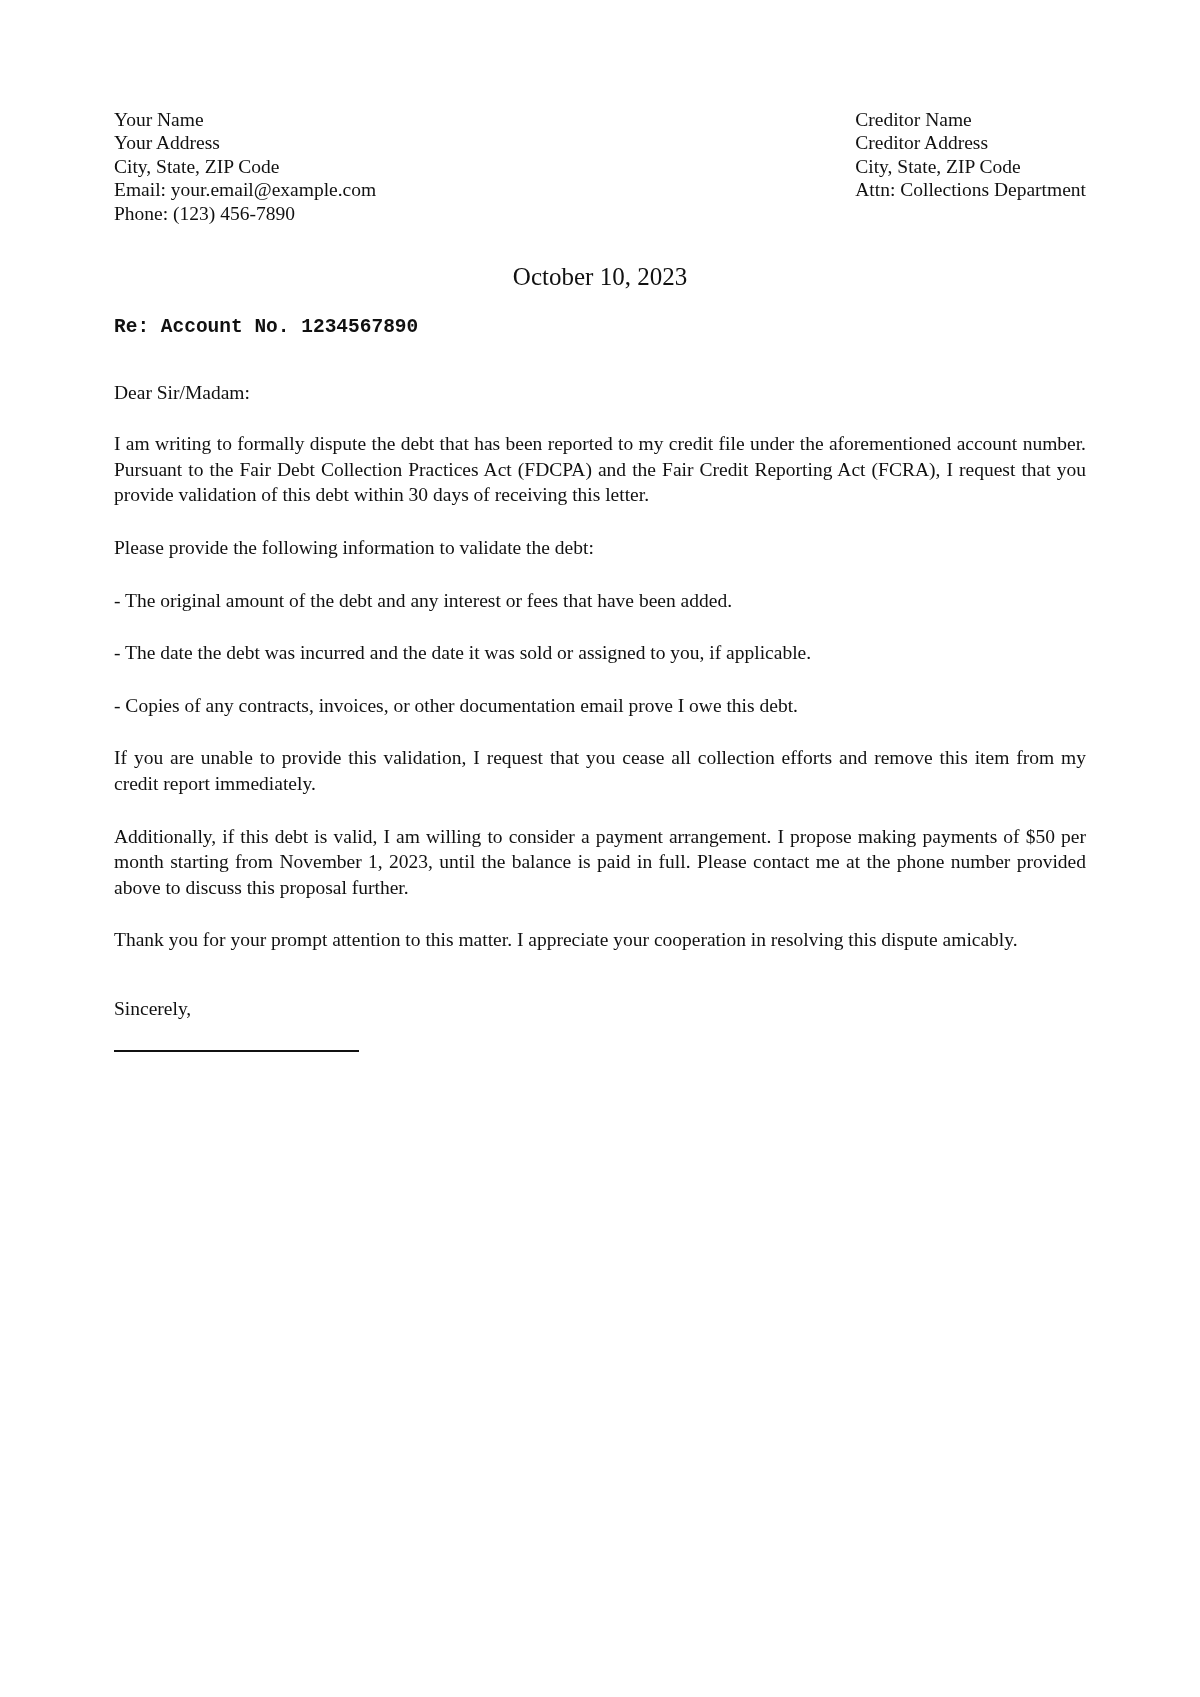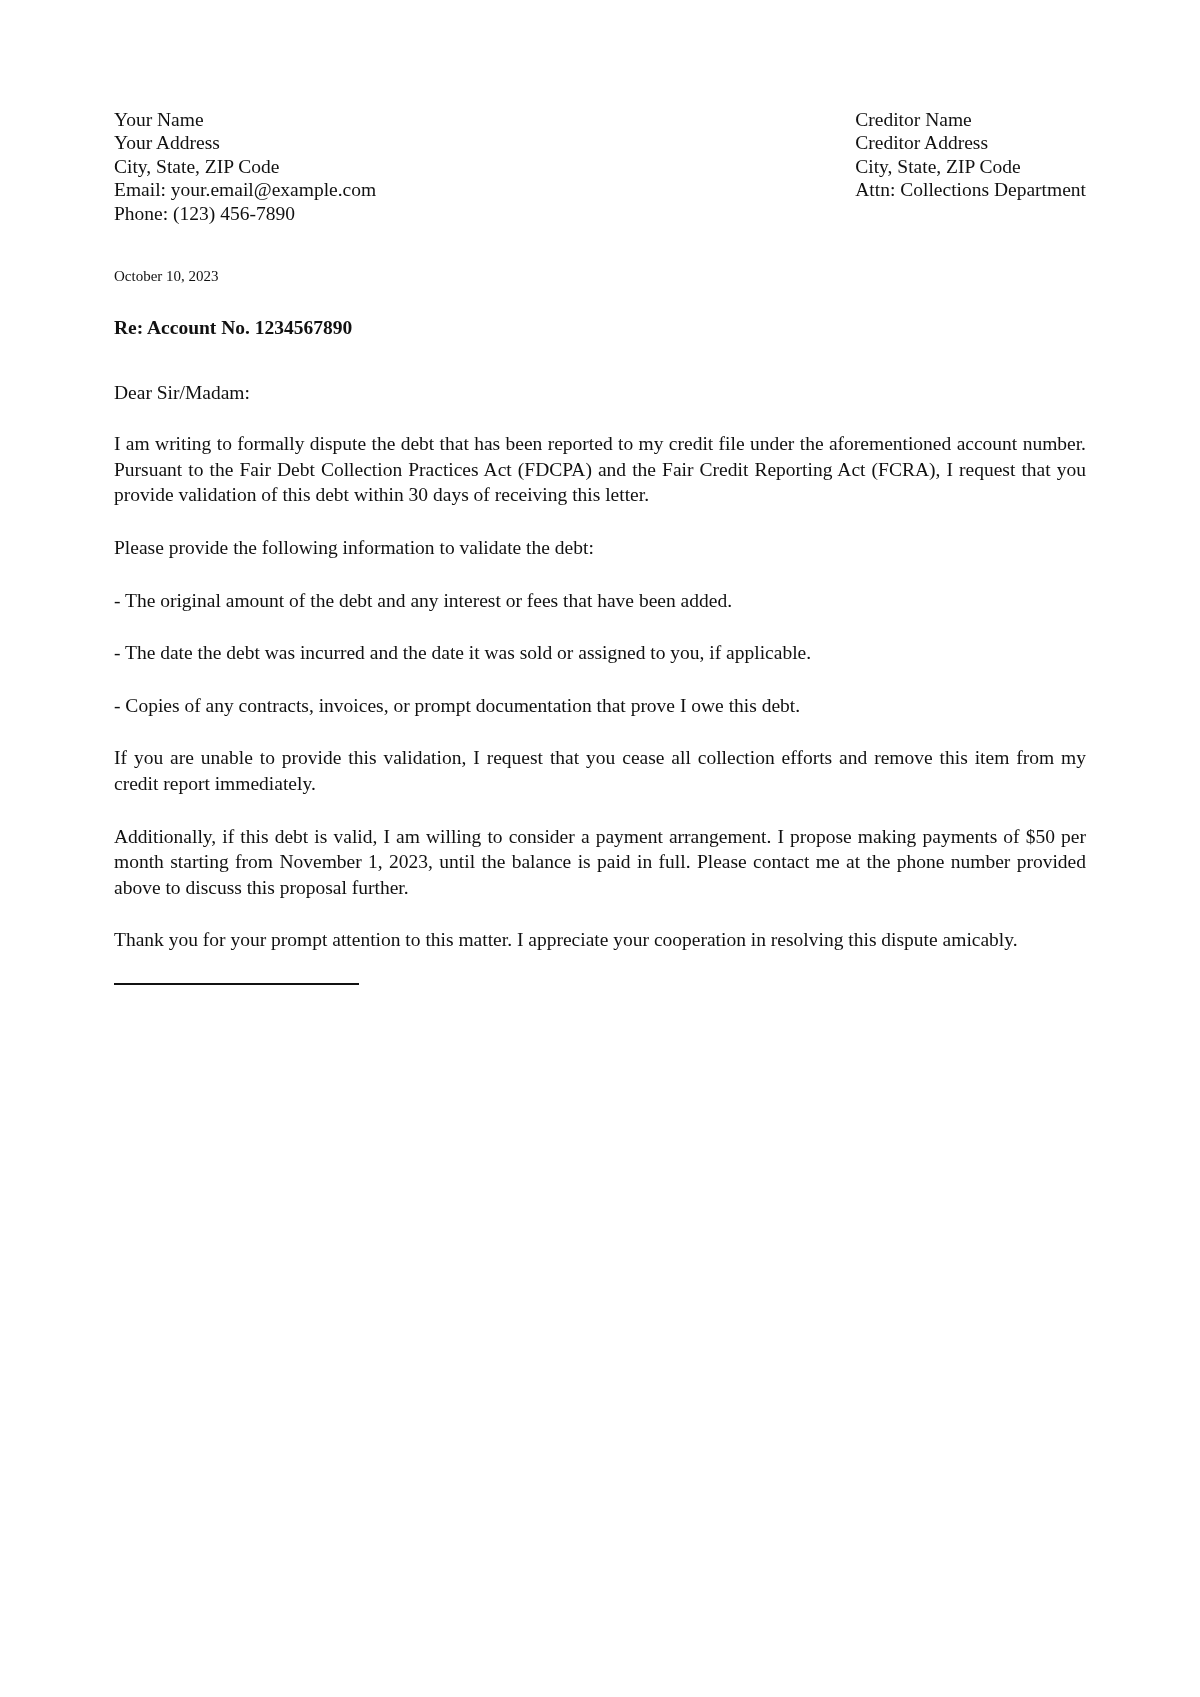--- a/index.html
+++ b/index.html
@@ -50,28 +50,30 @@
   .addr-left { text-align: left; }
   .addr-right { }
   .addr-line {
     white-space: pre;
     display: block;
   }
 
   
   .date-line {
     margin-top: 40px;
-    font-size: 15px;
+    font-size: 25px;
     line-height: 23.4px;
+    text-align: center;
   }
   .subject-line {
     margin-top: 28px;
     font-size: 19.5px;
     line-height: 23.4px;
     font-weight: bold;
+    font-family: Liberation Mono, monospace;
   }
   .salutation {
     margin-top: 41px;
     font-size: 19.5px;
     line-height: 23.4px;
   }
   p.body-para {
     margin: 0;
     margin-top: 27px;
     font-size: 19.5px;
@@ -138,28 +140,29 @@
       <div class="salutation">Dear Sir/Madam:</div>
 
       <p class="body-para">I am writing to formally dispute the debt that has been reported to my credit file under the aforementioned account number. Pursuant to the Fair Debt Collection Practices Act (FDCPA) and the Fair Credit Reporting Act (FCRA), I request that you provide validation of this debt within 30 days of receiving this letter.</p>
 
       <p class="body-para">Please provide the following information to validate the debt:</p>
 
       <p class="list-item">- The original amount of the debt and any interest or fees that have been added.</p>
 
       <p class="list-item">- The date the debt was incurred and the date it was sold or assigned to you, if applicable.</p>
 
-      <p class="list-item">- Copies of any contracts, invoices, or prompt documentation that prove I owe this debt.</p>
+      <p class="list-item">- Copies of any contracts, invoices, or other documentation email prove I owe this debt.</p>
 
 
       <p class="body-para">If you are unable to provide this validation, I request that you cease all collection efforts and remove this item from my credit report immediately.</p>
 
       <p class="body-para">Additionally, if this debt is valid, I am willing to consider a payment arrangement. I propose making payments of $50 per month starting from November 1, 2023, until the balance is paid in full. Please contact me at the phone number provided above to discuss this proposal further.</p>
 
       <p class="body-para">Thank you for your prompt attention to this matter. I appreciate your cooperation in resolving this dispute amicably.</p>
 
+      <div class="closing">Sincerely,</div>
 
       <div class="sig-rule"></div>
 
 
     </div>
   </div>
 </div>
 
 </body></html>

